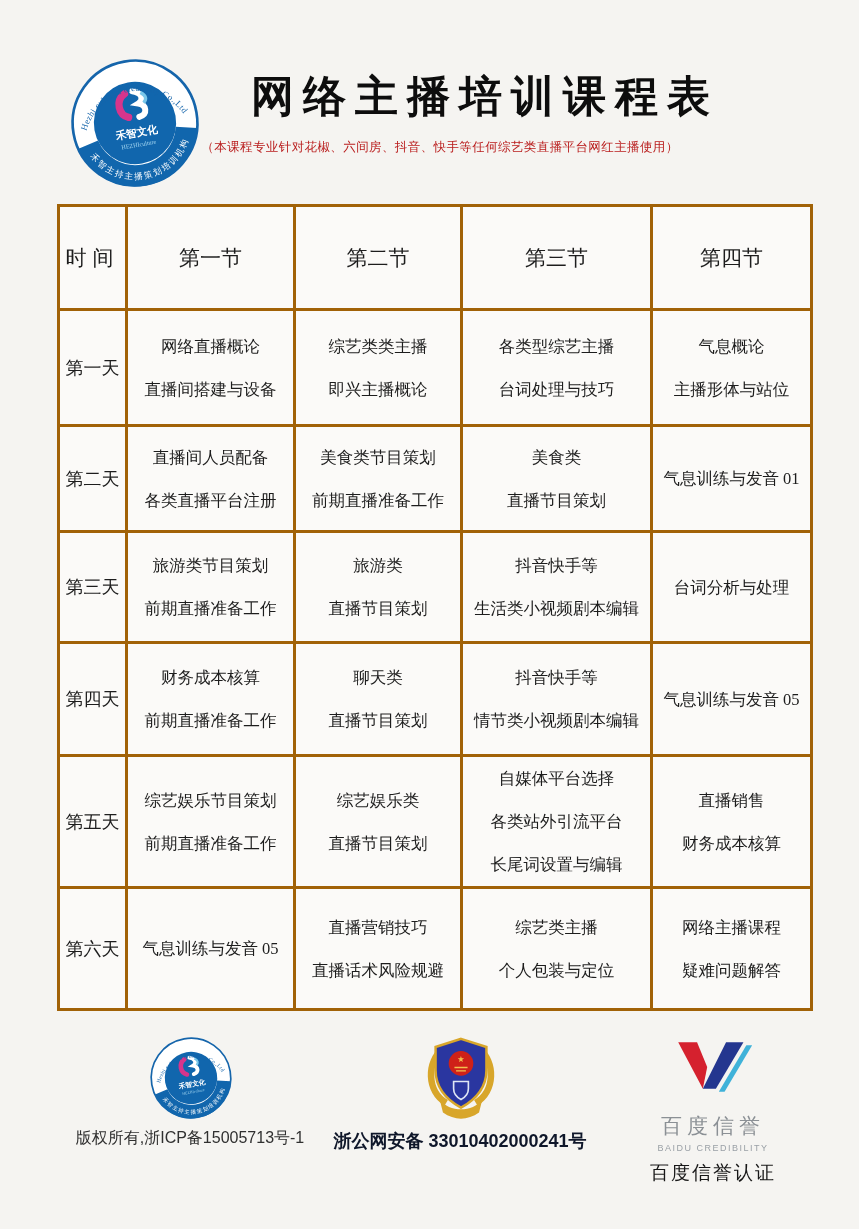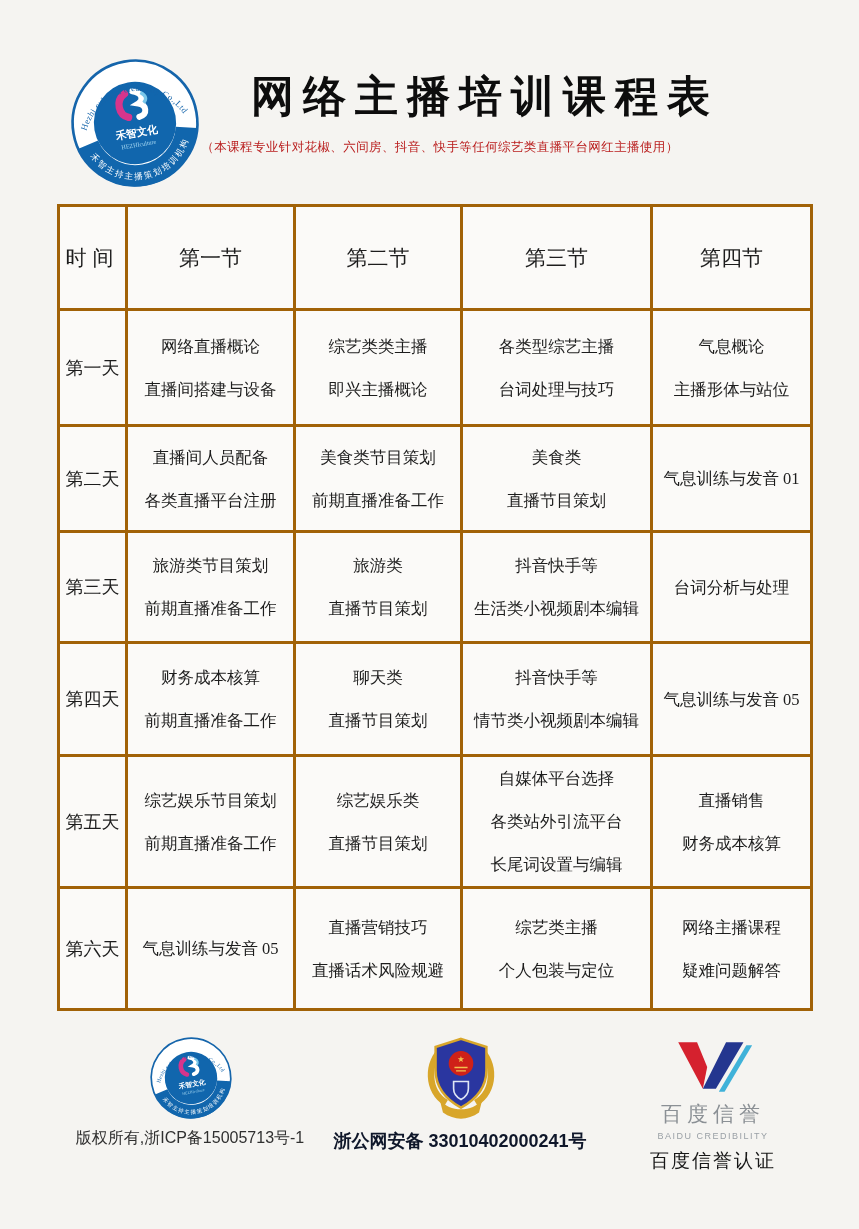--- a/index.html
+++ b/index.html
@@ -42,21 +42,21 @@
   }
   .police-badge{position:absolute;left:420px;top:1032px;width:82px;height:94px;}
   .police-badge svg{width:100%;height:100%;display:block;}
   .police-label{
     position:absolute;left:310px;top:1129px;width:300px;text-align:center;
     font-family:"Liberation Sans",sans-serif;font-weight:bold;font-size:18px;color:#0f172a;white-space:nowrap;
   }
   .baidu{position:absolute;left:628px;top:1038px;width:170px;text-align:center;
     font-family:"Liberation Sans",sans-serif;}
   .baidu svg{width:92px;height:58px;display:block;margin:0 auto;}
-  .baidu-cn{font-size:21px;color:#8b9095;letter-spacing:5px;margin-top:4px;white-space:nowrap;}
+  .baidu-cn{font-size:21px;color:#8b9095;letter-spacing:5px;margin-top:16px;white-space:nowrap;}
   .baidu-en{font-size:9px;color:#9aa0a6;letter-spacing:1.5px;margin-top:3px;white-space:nowrap;}
   .baidu-cert{font-size:19px;color:#171717;letter-spacing:2px;margin-top:7px;
     font-family:"Liberation Serif",serif;white-space:nowrap;}
   
   .hz-cn{font-weight:bold;}
 </style>
 </head>
 <body>
 
 <div class="page">

